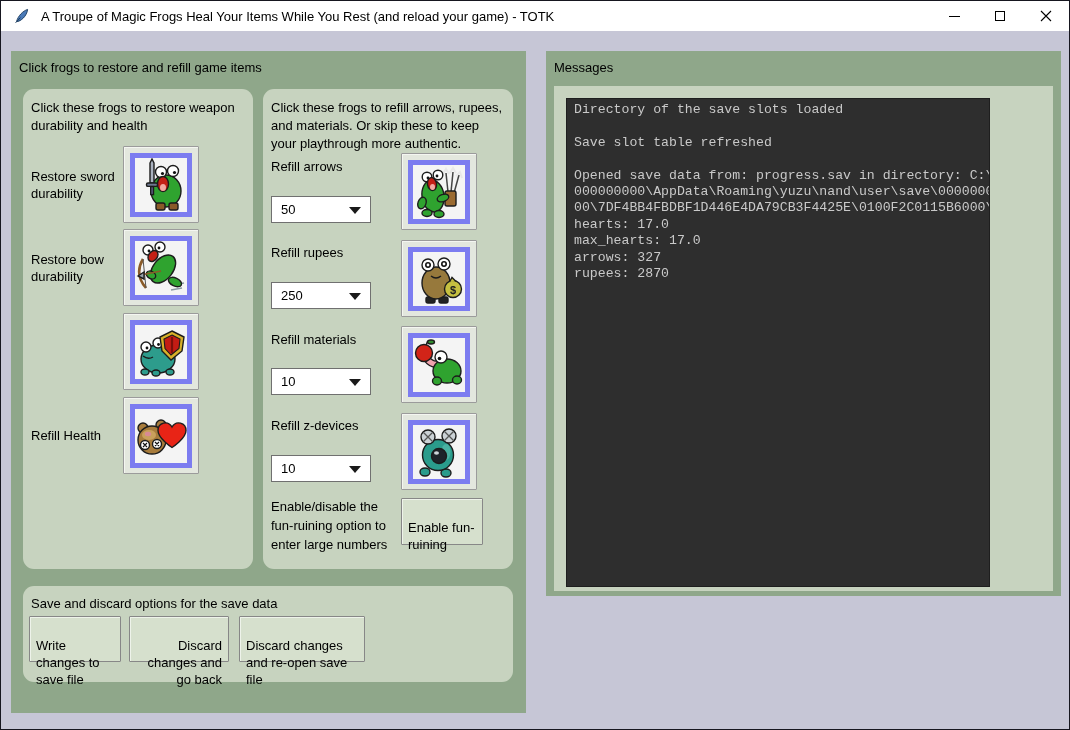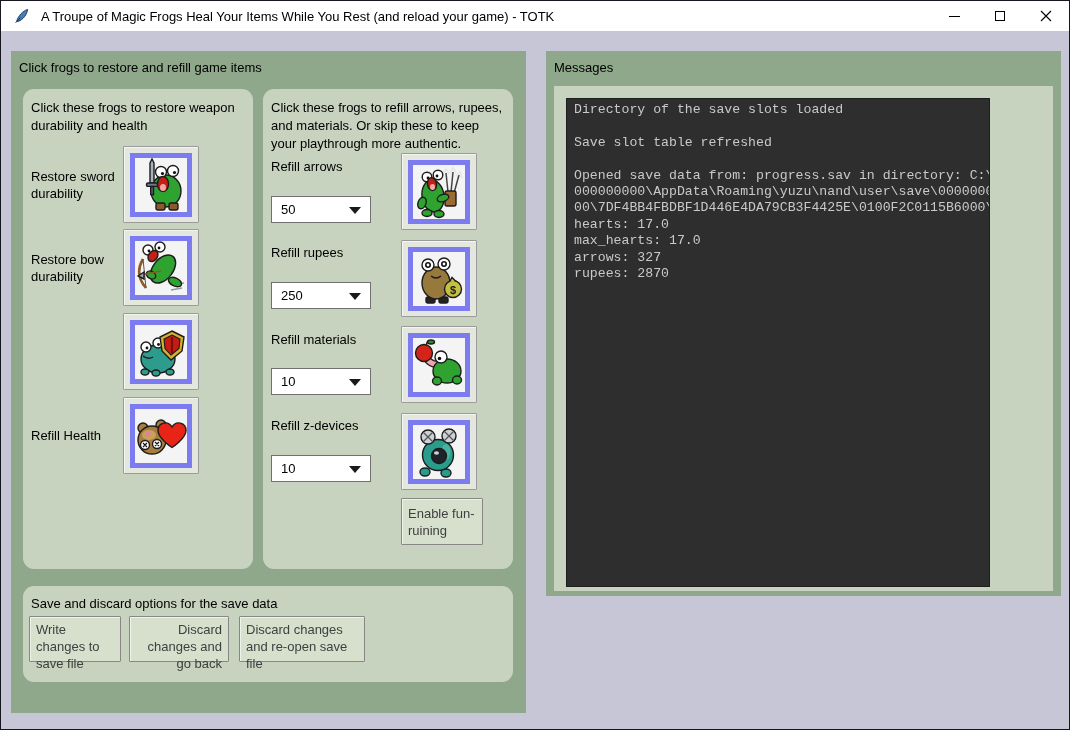--- a/index.html
+++ b/index.html
@@ -53,22 +53,22 @@
   }
   .combo-arrow {
     position:absolute; right:9px; top:10px; width:0; height:0;
     border-left:6px solid transparent; border-right:6px solid transparent;
     border-top:7px solid #1a1a1a;
   }
   
   .text-btn {
     position:absolute; background:#d6e0cd; border:1px solid #878787; border-radius:1px;
     box-shadow:inset 1px 1px 0 #eef3ea;
-    font-family:inherit; font-size:13px; line-height:17px; color:#404040;
-    text-align:left; padding:4px 6px; cursor:pointer;
+    font-family:inherit; font-size:13px; line-height:17px; color:#000000;
+    text-align:left; padding:20px 6px; cursor:pointer;
   }
   
   .console-frame { position:absolute; left:8px; top:35px; width:499px; height:505px; background:#c7d3bf; }
   .console {
     position:absolute; left:8px; top:8px; width:424px; height:489px;
     background:#2e2e2e; border:1px solid #1e1e1e; color:#c9c9c9;
     font-family:"Liberation Mono", monospace; font-size:13.2px; line-height:16.4px;
     margin:4px; padding:3px 7px; overflow:hidden; white-space:pre;
   }
 </style>
@@ -290,20 +290,21 @@
               <path d="M10.5,7.5 L19.5,16.5 M19.5,7.5 L10.5,16.5" stroke="#555" stroke-width="1.3"></path>
               <circle cx="36" cy="11" r="7" fill="#ccd2d6"></circle>
               <path d="M31.5,6.5 L40.5,15.5 M40.5,6.5 L31.5,15.5" stroke="#555" stroke-width="1.3"></path>
               <circle cx="26" cy="31" r="7.5" fill="#1e242a"></circle>
               <ellipse cx="23.5" cy="28" rx="2.5" ry="1.8" fill="#cfd6da" stroke="none"></ellipse>
             </g>
           </svg>
         </span>
       </button>
 
+      <div class="r-label" style="top:408px; width:128px; line-height:19px;">Enable/disable the fun-ruining option to enter large numbers</div>
       <button class="text-btn" style="left:138px; top:409px; width:82px; height:47px;">Enable fun-ruining</button>
     </div>
 
     <div class="subpanel" id="sub-save">
       <div class="sub-header" style="top:9px; width:470px;">Save and discard options for the save data</div>
       <button class="text-btn" style="left:6px;   top:30px; width:92px;  height:46px;">Write changes to save file</button>
       <button class="text-btn" style="left:106px; top:30px; width:100px; height:46px;text-align:right;">Discard changes and go back</button>
       <button class="text-btn" style="left:216px; top:30px; width:126px; height:46px;">Discard changes and re-open save file</button>
     </div>
   </div>

